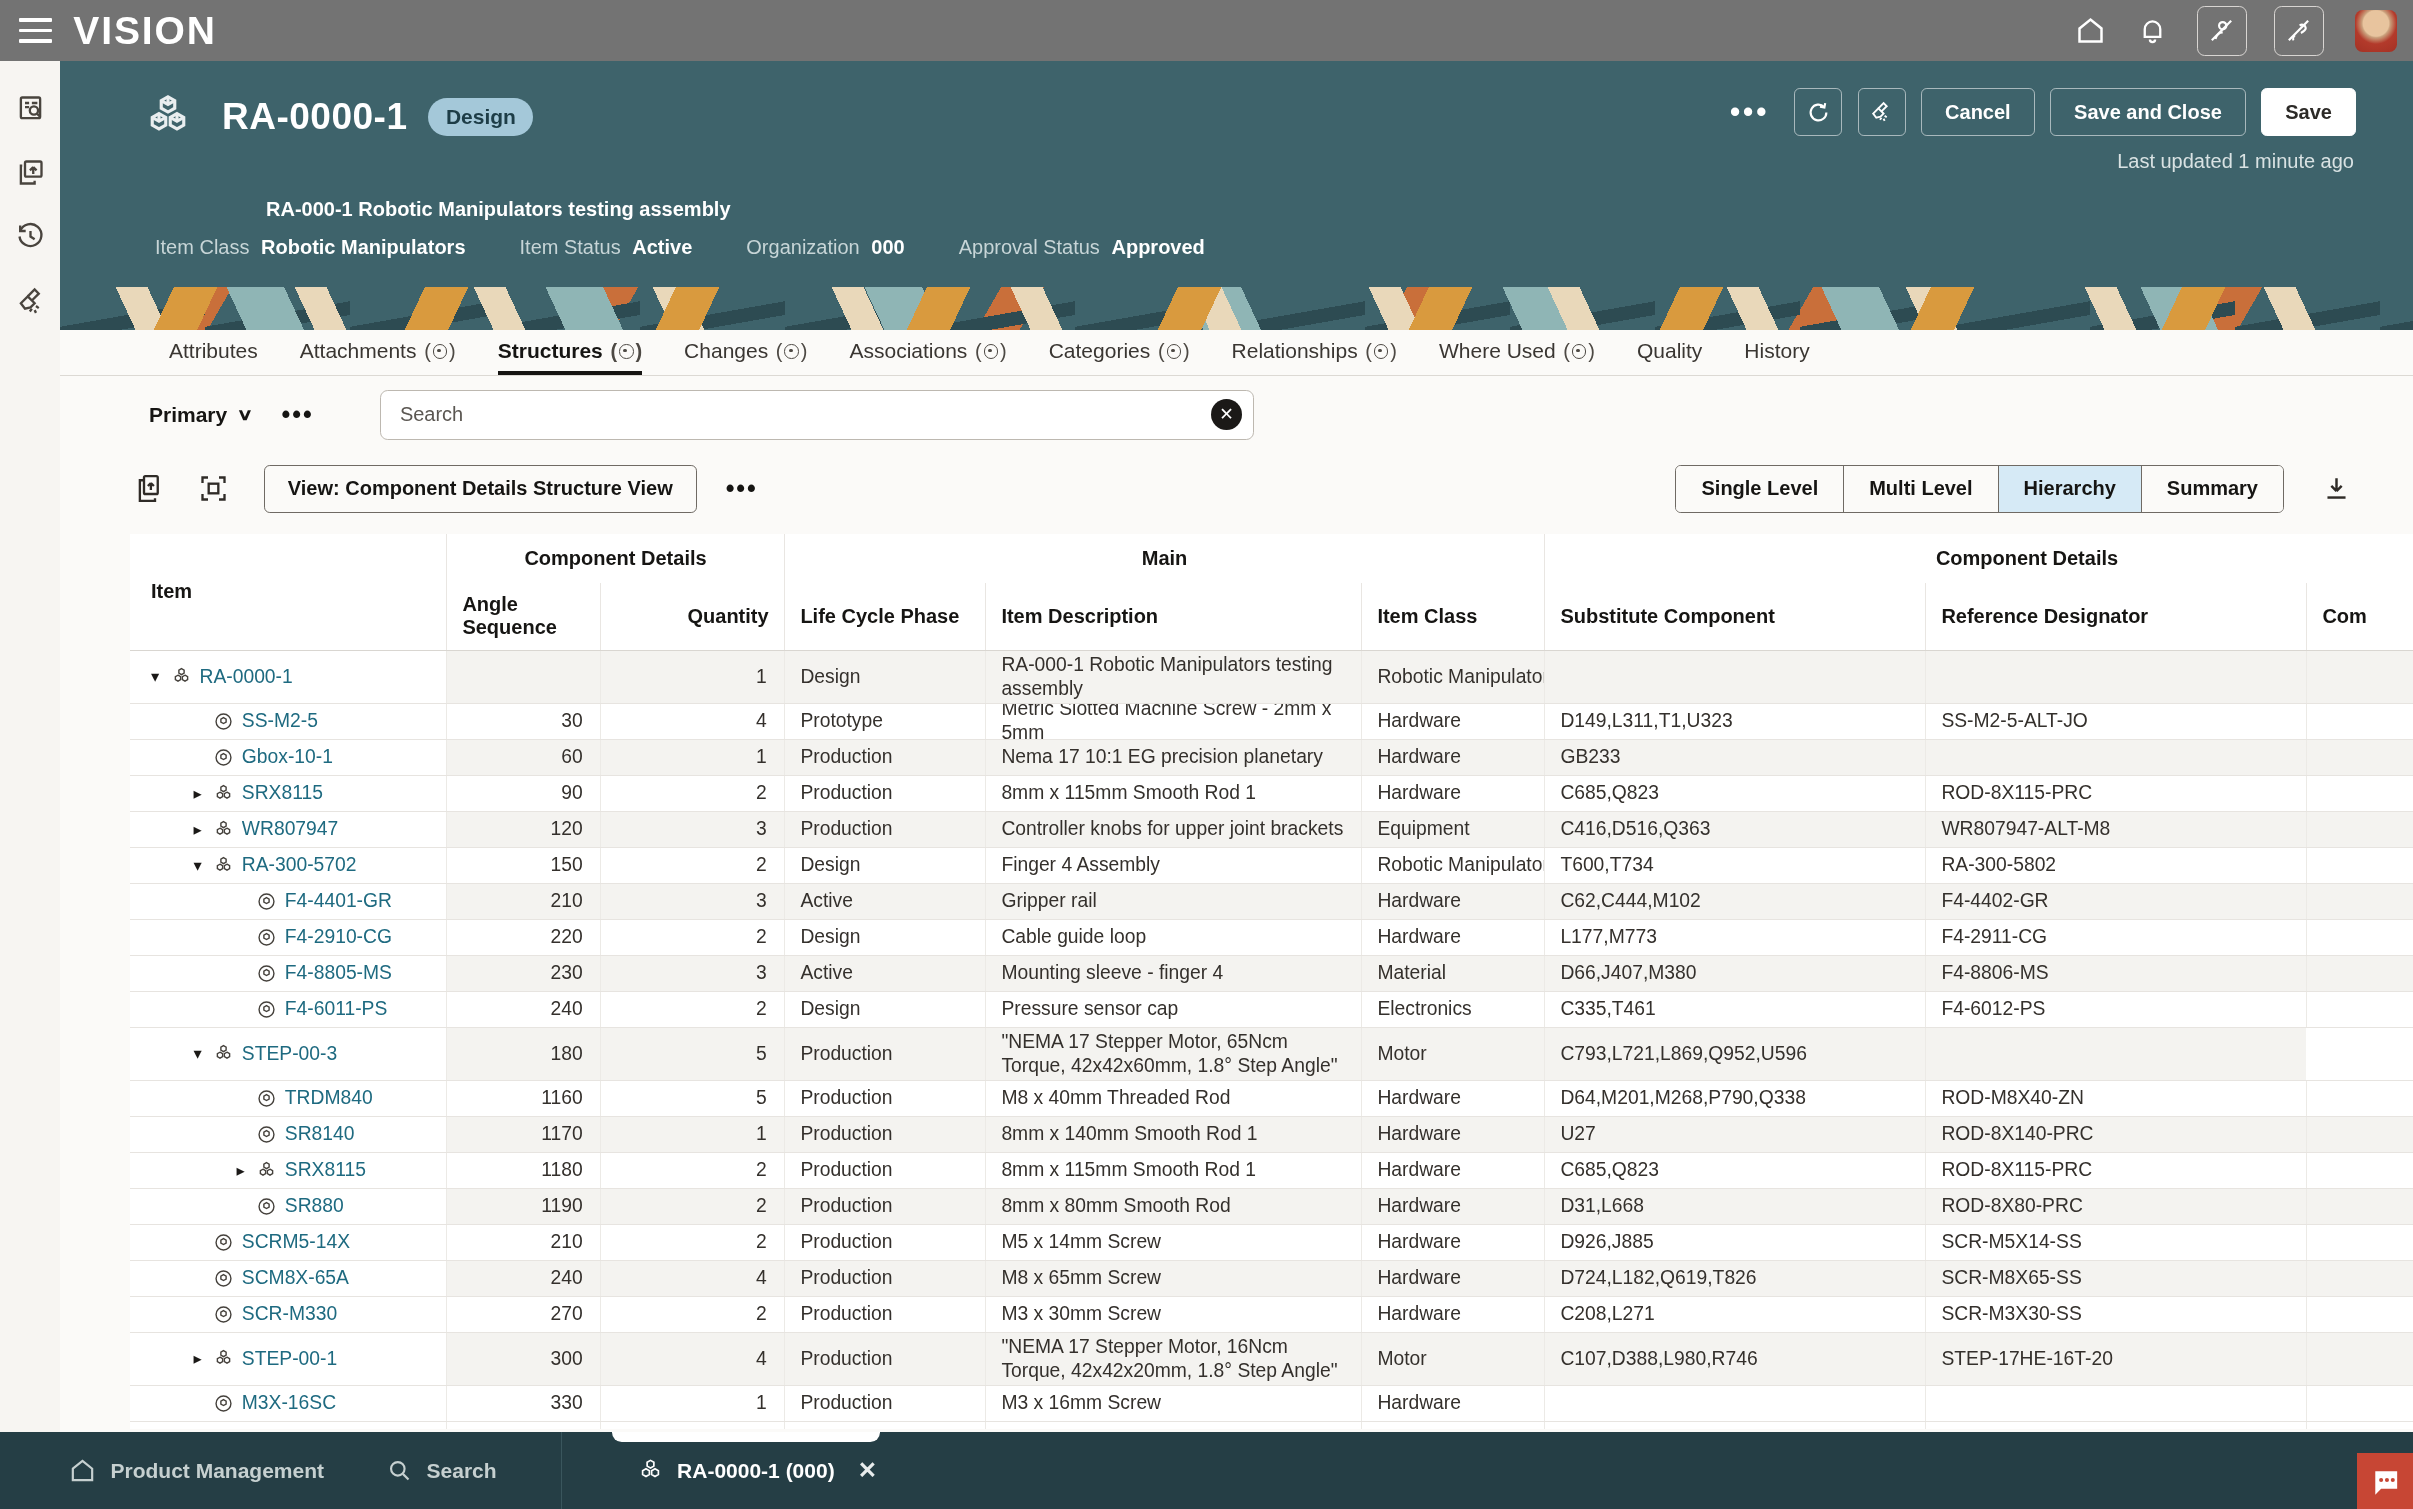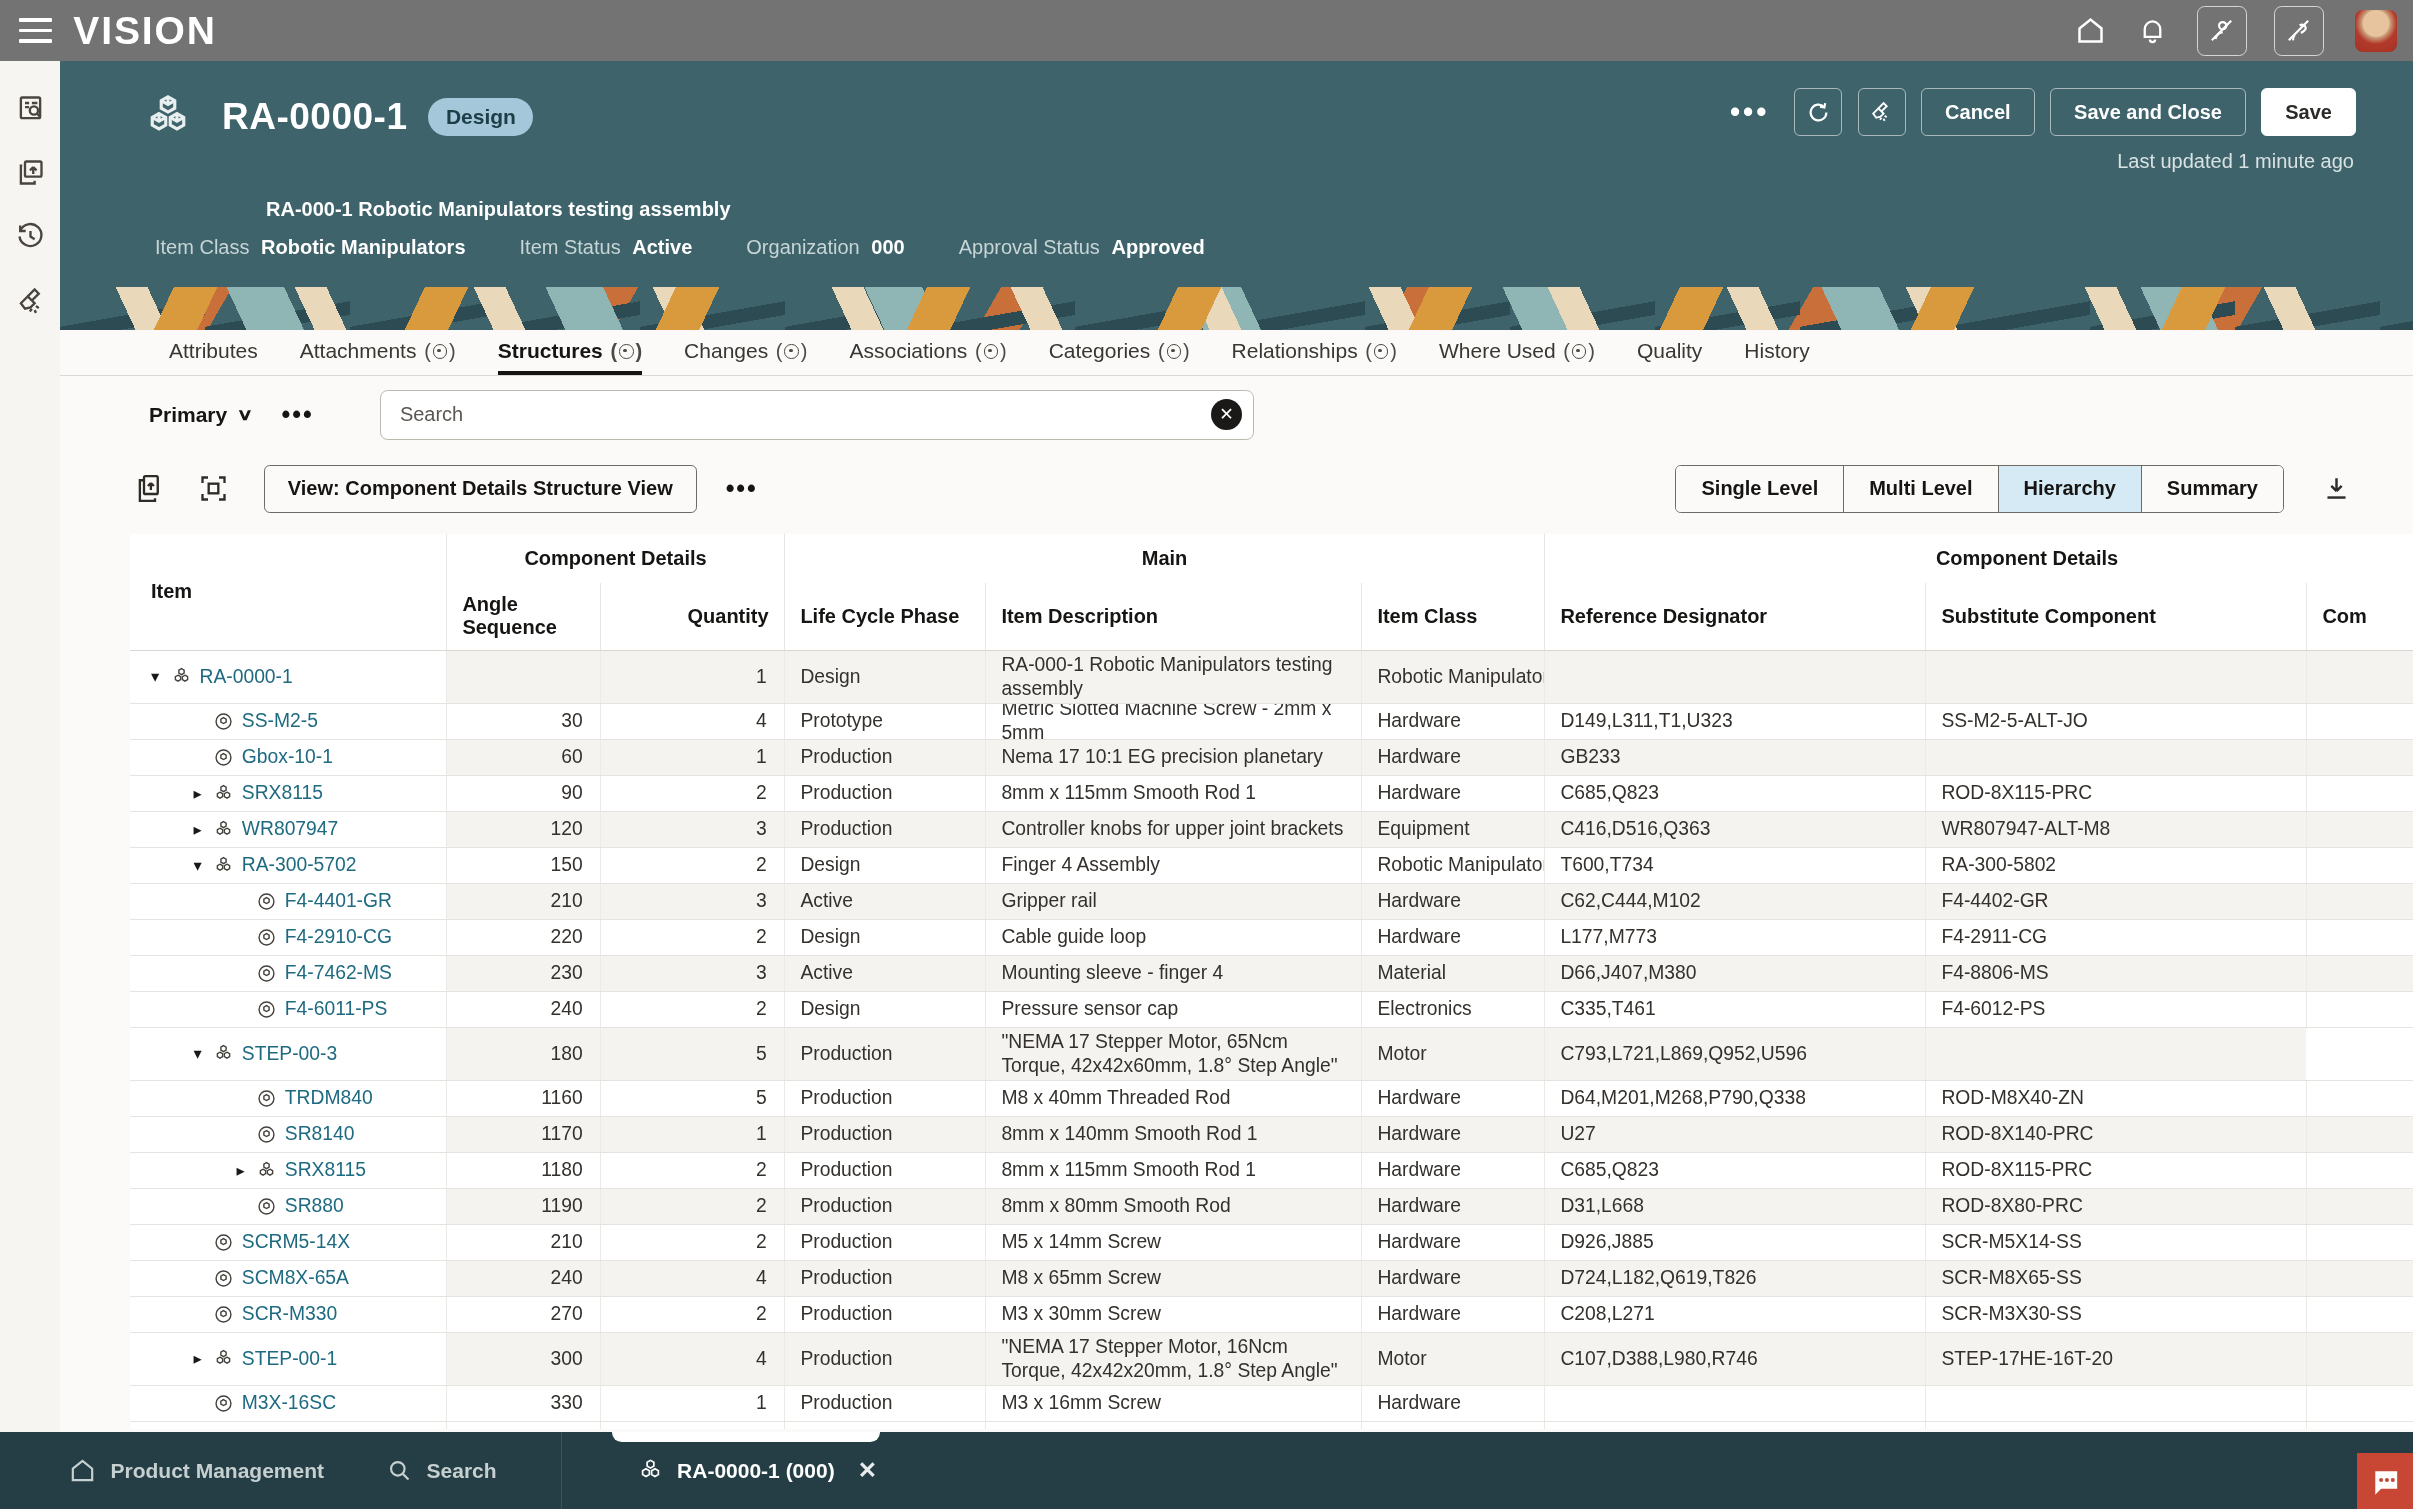--- a/index.html
+++ b/index.html
@@ -360,22 +360,22 @@
       <div class="grid thead">
         <div class="gh-cell gh-item">Item</div>
         <div class="gh-cell" style="grid-column:2 / span 2">Component Details</div>
         <div class="gh-cell" style="grid-column:4 / span 3">Main</div>
         <div class="gh-cell" style="grid-column:7 / span 3">Component Details</div>
         <div class="ch-cell ch-right" style="grid-column:2">Angle Sequence</div>
         <div class="ch-cell ch-right">Quantity</div>
         <div class="ch-cell">Life Cycle Phase</div>
         <div class="ch-cell">Item Description</div>
         <div class="ch-cell">Item Class</div>
+        <div class="ch-cell">Substitute Component</div>
         <div class="ch-cell">Reference Designator</div>
-        <div class="ch-cell">Substitute Component</div>
         <div class="ch-cell">Com</div>
       </div>
       <div id="table-body">
           <div class="grid tr odd" style="height: 53px;">
             <div class="td item-cell" style="padding-left:9.7px">
               <span class="caret exp"></span>
               <span class="row-icon">
                 <svg width="21" height="21" viewBox="0 0 24 24" fill="none" stroke="#45413c" stroke-width="1.6">
                   <path d="M12 3l3 1.7v3.4L12 9.8 9 8.1V4.7z"></path>
                   <path d="M8 10.5l3 1.7v3.4l-3 1.7-3-1.7v-3.4z"></path>
@@ -538,21 +538,21 @@
           </div>
           <div class="grid tr odd" style="height: 36px;">
             <div class="td item-cell" style="padding-left:95px">
               <span class="caret"></span>
               <span class="row-icon">
                 <svg width="21" height="21" viewBox="0 0 24 24" fill="none" stroke="#45413c" stroke-width="1.6">
                   <circle cx="12" cy="12" r="8.5"></circle>
                   <path d="M12 7.5l3 1.7v3.4L12 14.3 9 12.6V9.2z"></path>
                 </svg>
               </span>
-              <a class="item-link">F4-7462-MS</a>
+              <a class="item-link">F4-8805-MS</a>
             </div>
             <div class="td num">230</div>
             <div class="td num">3</div>
             <div class="td">Active</div>
             <div class="td desc">Mounting sleeve - finger 4</div>
             <div class="td">Material</div>
             <div class="td">D66,J407,M380</div>
             <div class="td">F4-8806-MS</div>
             <div class="td"></div>
           </div>

